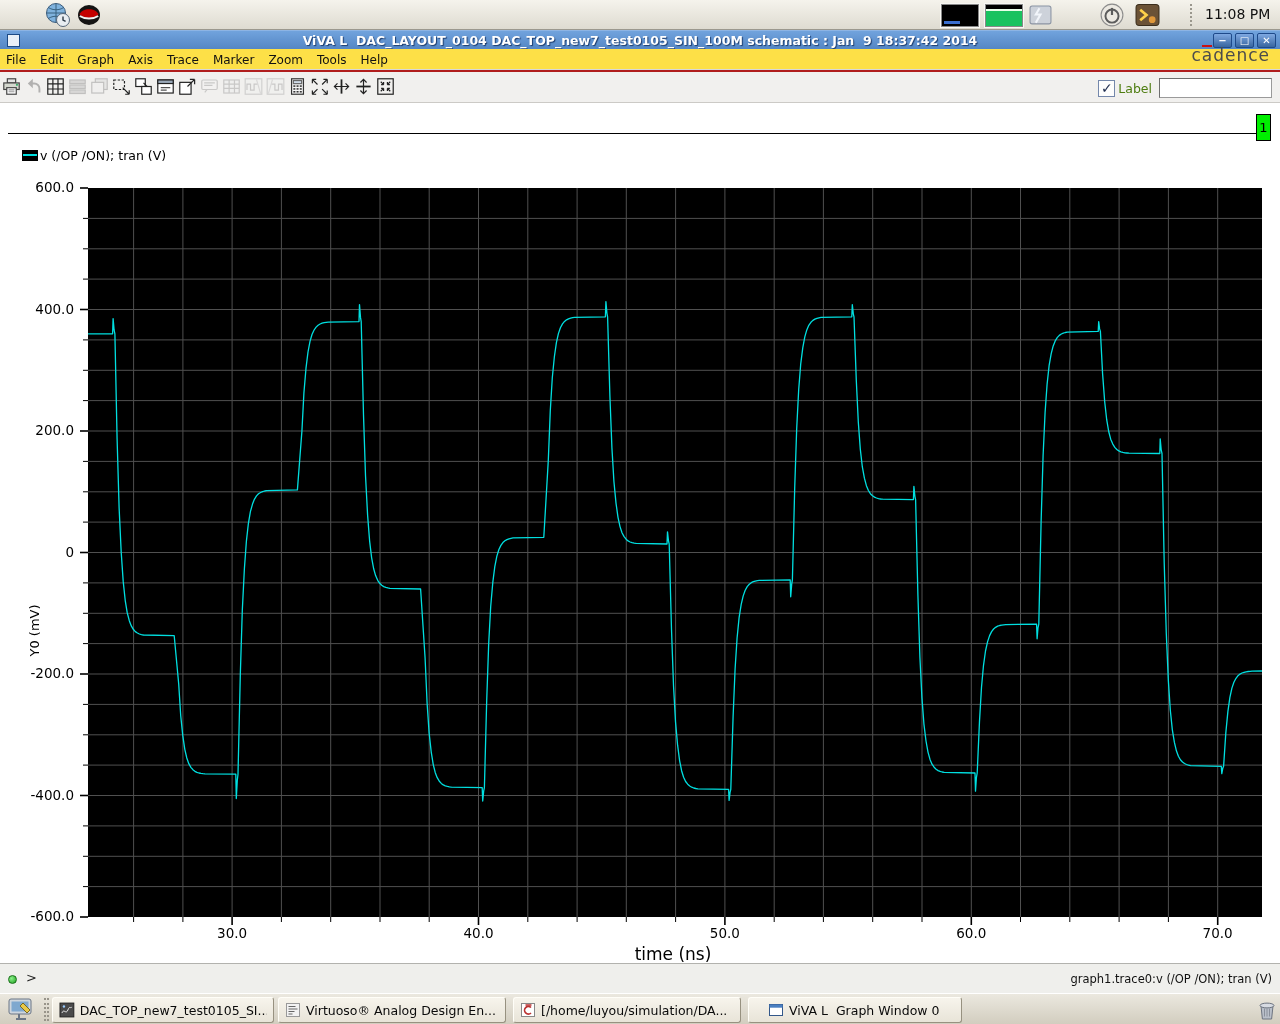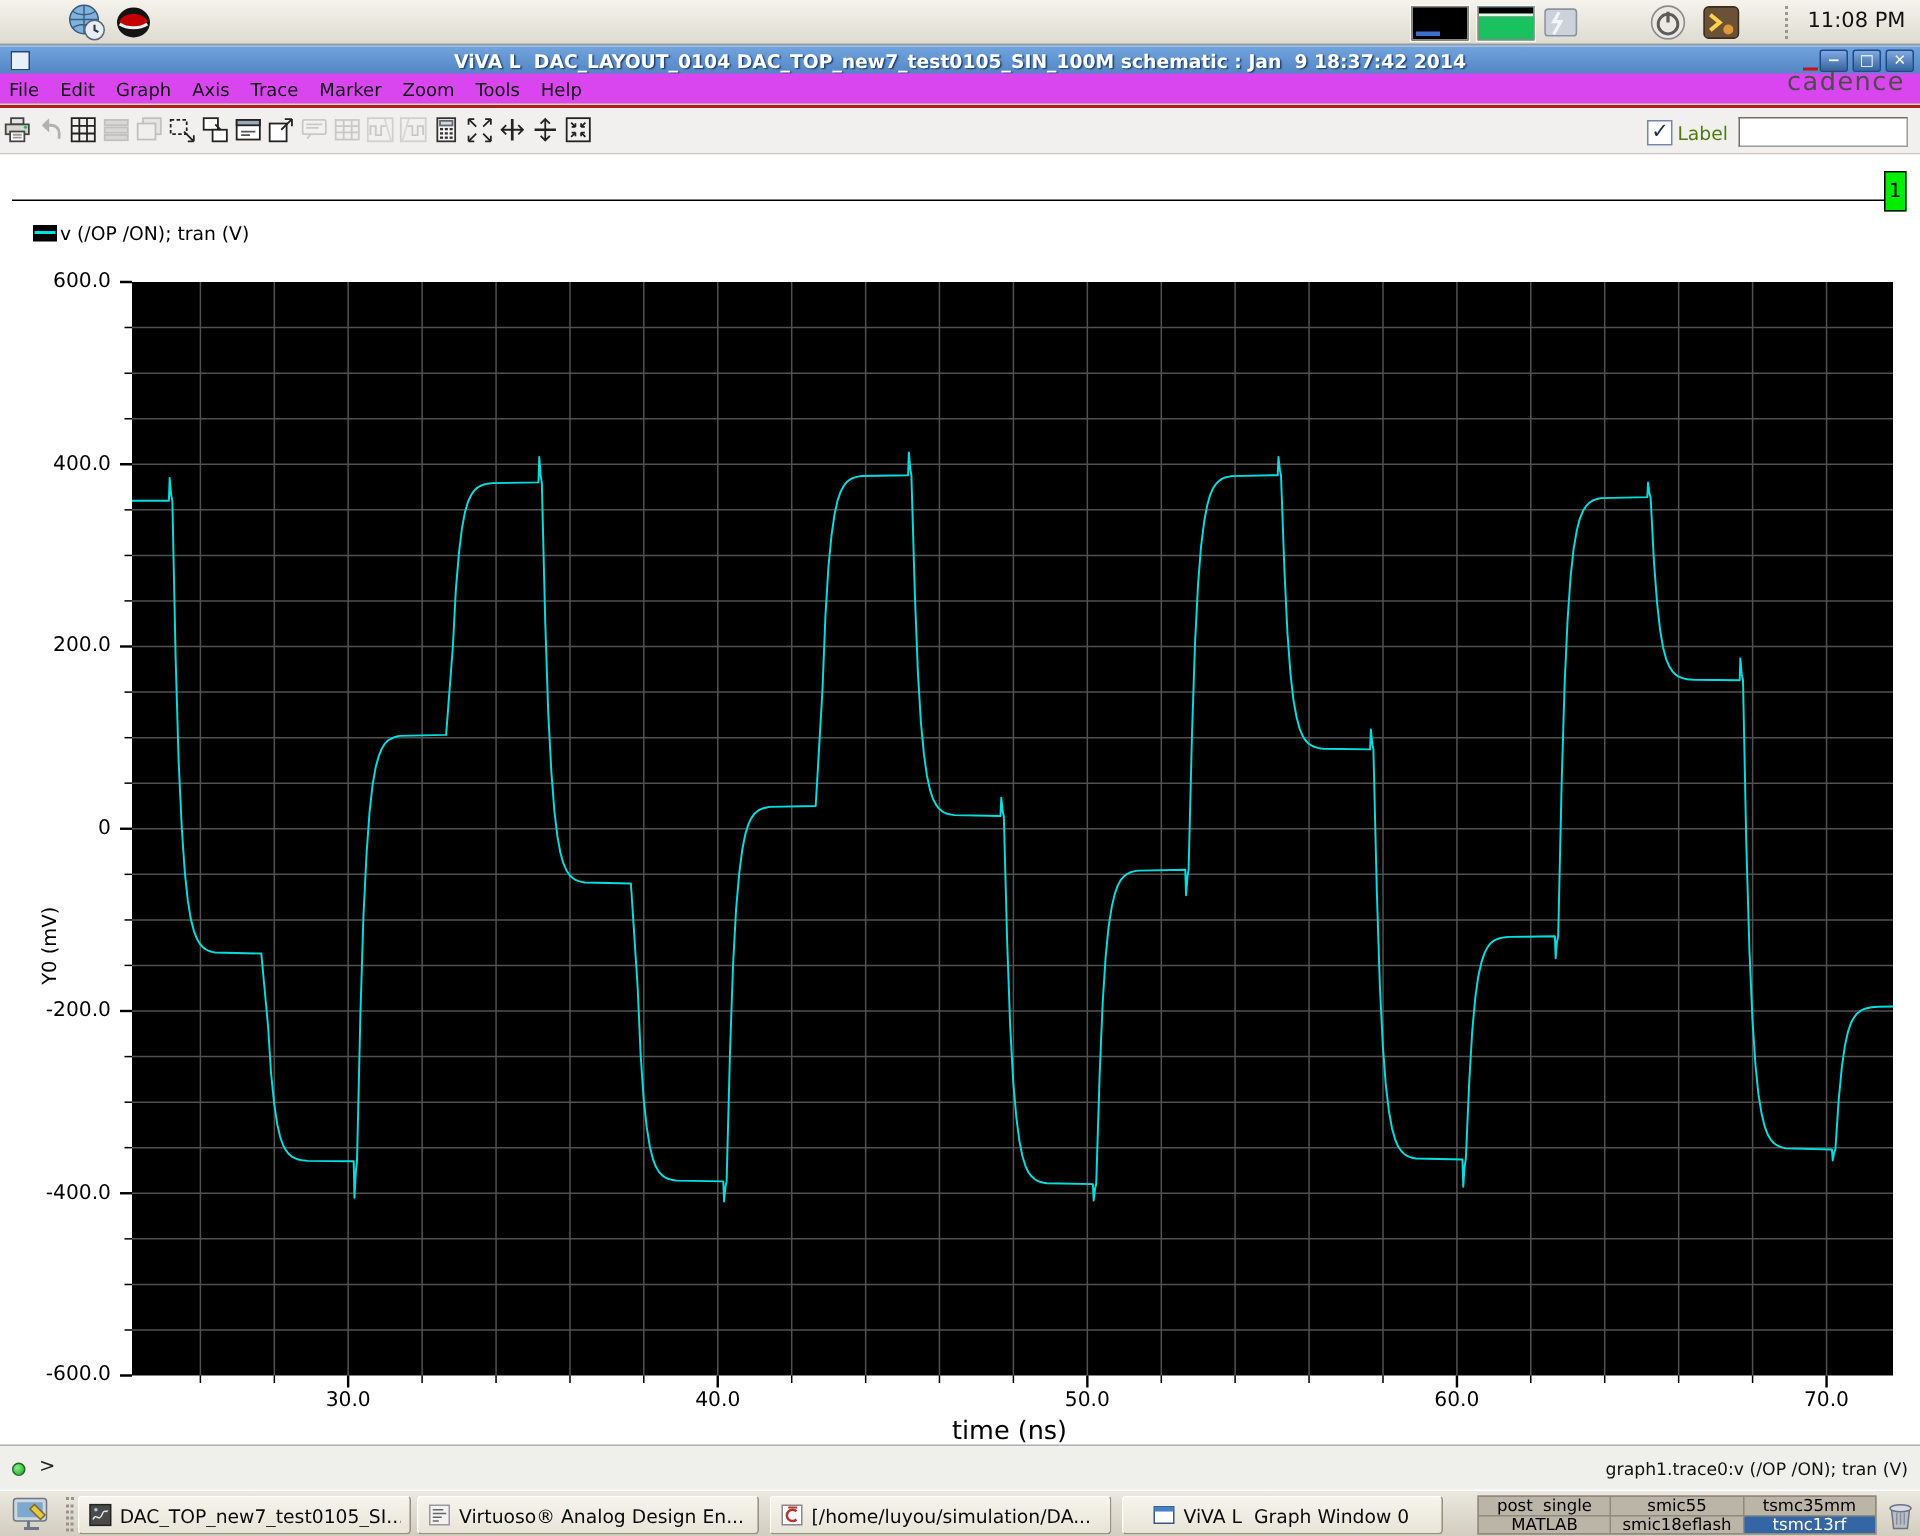--- a/index.html
+++ b/index.html
@@ -18,21 +18,21 @@
   #clock{left:1205px;top:6px;font-size:14px;color:#111;}
   .tray-sep{left:1190px;top:4px;height:22px;width:0;border-left:2px dotted #9a978d;}
 
   
   #titlebar{left:0;top:30px;width:1280px;height:34px;background:linear-gradient(#71a3dd,#3c6eb0);border-top:1px solid #8db4e4;}
   #titlebar .wicon{position:absolute;left:7px;top:3px;width:13px;height:13px;background:#e9f0f8;border:1px solid #1c4a86;}
   #titlebar .title{position:absolute;left:0;right:0;top:2px;text-align:center;color:#fff;font-weight:bold;font-size:12.5px;text-shadow:1px 1px 1px #1c3c6e;}
   .winbtn{position:absolute;top:2px;width:19px;height:15px;border:1px solid #1e4a8a;border-radius:2px;background:linear-gradient(#7fa9e2,#38659f);color:#fff;font-size:10px;line-height:13px;text-align:center;font-weight:bold;}
 
   
-  #menubar{left:0;top:49px;width:1280px;height:20px;background:#d946ef;padding-left:6px;}
+  #menubar{left:0;top:49px;width:1280px;height:20px;background:#fde047;padding-left:6px;}
   .menu-item{display:inline-block;margin-right:14px;font-size:12px;line-height:20px;color:#111;}
   #brand{right:10px;top:45px;font-size:17px;color:#4c4c4c;letter-spacing:1px;}
   #brand .amac{position:relative;}
   #brand .amac::before{content:"";position:absolute;left:0px;right:1px;top:0px;height:2px;background:#cc1111;}
   #redline{left:0;top:69px;width:1280px;height:3px;background:#b01d1d;border-top:1px solid #d8d8d8;}
 
   
   #toolbar{left:0;top:72px;width:1280px;height:31px;background:#f1f0ee;border-bottom:1px solid #cccac6;}
   .tool-btn{display:inline-block;width:21px;height:22px;margin:5px 0 0 1px;text-align:center;}
   .tool-btn.disabled{opacity:.45;filter:grayscale(1);}
@@ -353,27 +353,19 @@
             <path d="M5.5 3h6" stroke="#b33" stroke-width="1.4"></path>
           </svg>
           <span class="tb-label">[/home/luyou/simulation/DA...</span>
         </div><div class="tb-btn" style="left: 748px; width: 214px; padding-left: 19px;">
           <svg viewBox="0 0 16 16" width="16" height="16">
             <rect x="1.5" y="2.5" width="13" height="11" fill="#fff" stroke="#33588a"></rect>
             <rect x="1.5" y="2.5" width="13" height="3.2" fill="#4a7fc1"></rect>
           </svg>
           <span class="tb-label">ViVA L  Graph Window 0</span>
         </div></span>
-    <div id="pager">
-        <div class="pager-cell">post  single</div>
-        <div class="pager-cell">smic55</div>
-        <div class="pager-cell">tsmc35mm</div>
-        <div class="pager-cell">MATLAB</div>
-        <div class="pager-cell">smic18eflash</div>
-        <div class="pager-cell active">tsmc13rf</div>
-      </div>
     <svg class="abs" style="left:1256px;top:4px;width:22px;height:24px" viewBox="0 0 22 24">
       <path d="M5 8h12l-1.4 13H6.4z" fill="#b9bfc9" stroke="#6d7480"></path>
       <ellipse cx="11" cy="7.5" rx="7" ry="2.4" fill="#d7dbe2" stroke="#6d7480"></ellipse>
       <path d="M8.5 10.5v8M11 10.5v8M13.5 10.5v8" stroke="#8a909b" fill="none"></path>
     </svg>
   </div>
 </div>
 
 </body></html>

